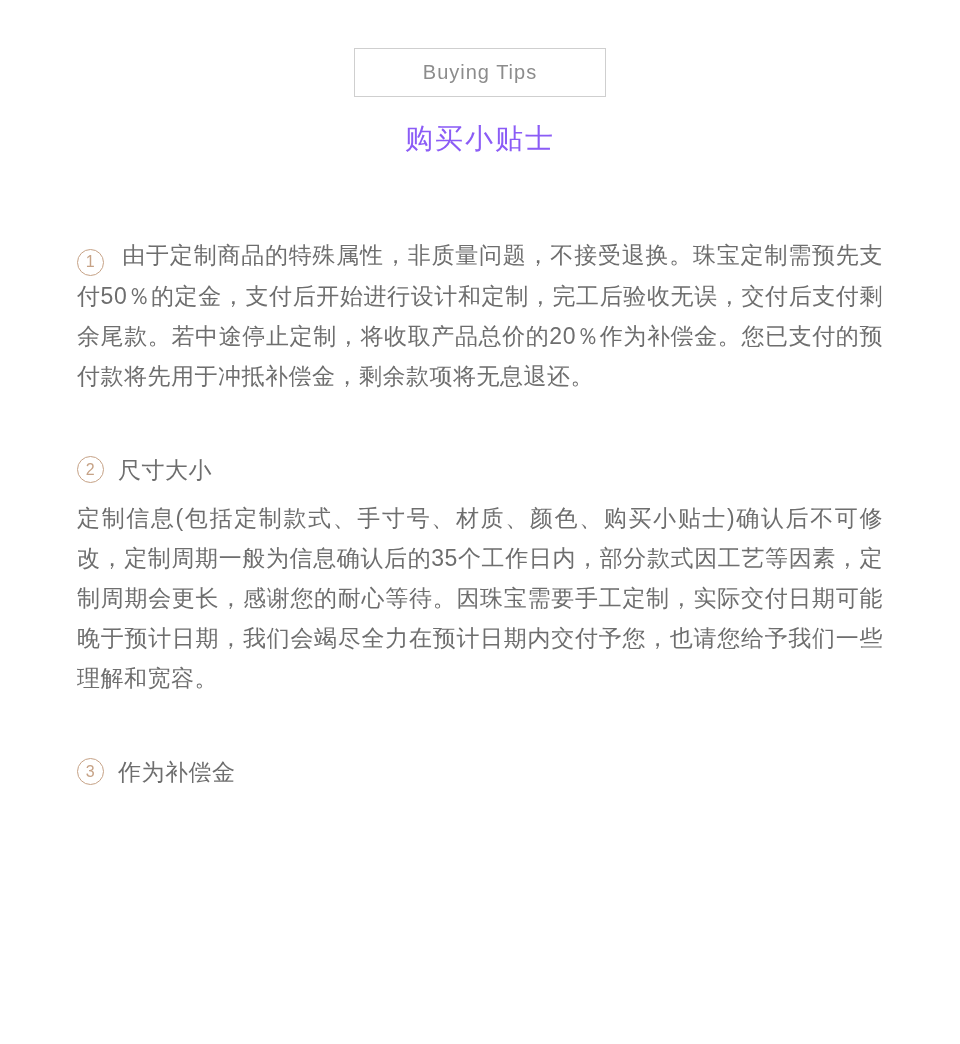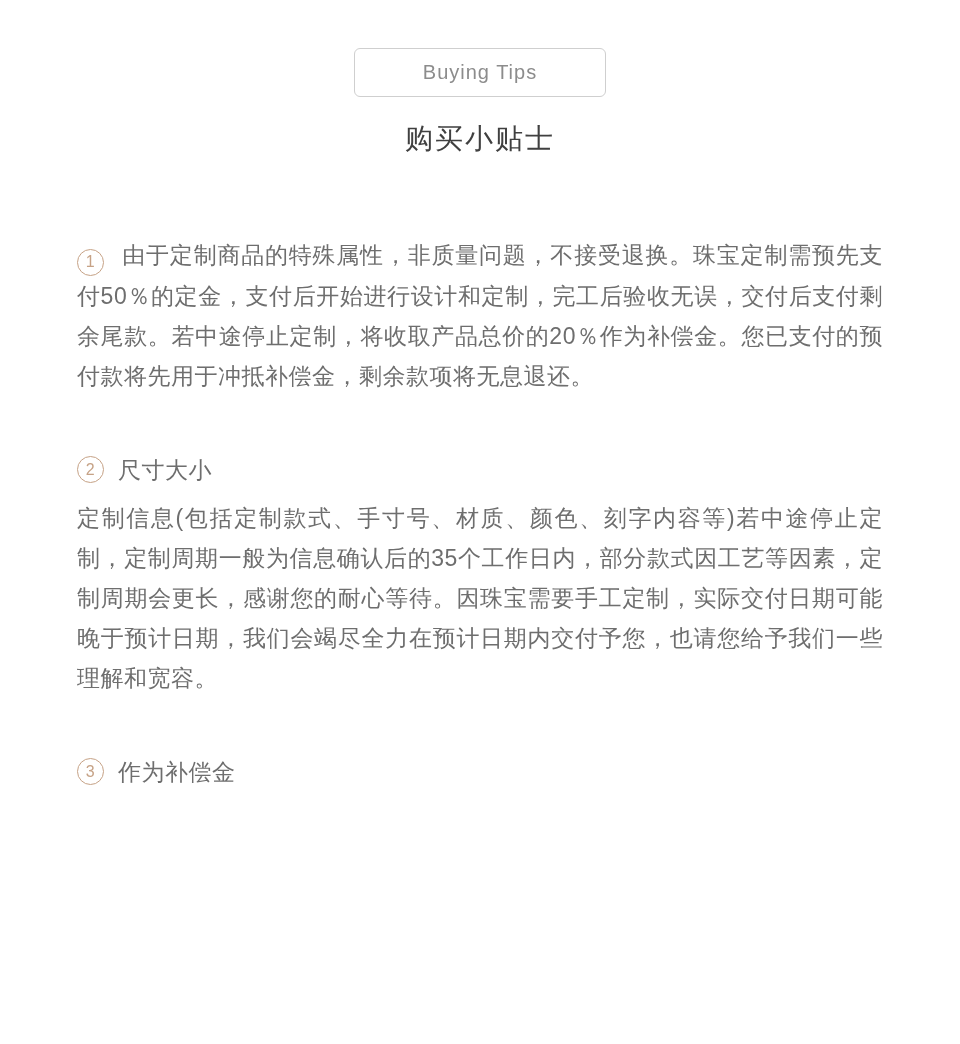--- a/index.html
+++ b/index.html
@@ -1,15 +1,15 @@
 <!DOCTYPE html>
 <html><head>
 <meta charset="utf-8">
 <style>
-  * { margin: 0; padding: 0; box-sizing: border-box; border-radius: 6px; }
+  * { margin: 0; padding: 0; box-sizing: border-box; }
   html, body { background: #ffffff; }
   body {
     width: 960px;
     height: 1044px;
     font-family: "Liberation Sans", "DejaVu Sans", sans-serif;
     overflow: hidden;
   }
   .page {
     width: 960px;
     height: 1044px;
@@ -32,21 +32,21 @@
   .en-title {
     font-size: 20px;
     font-weight: 300;
     color: #8c8c8c;
     letter-spacing: 1px;
   }
   .cn-title {
     margin-top: 23px;
     font-size: 28px;
     font-weight: 400;
-    color: #404040;
+    color: #8b5cf6;
     letter-spacing: 2px;
   }
   .content {
     width: 806px;
     margin: 77px auto 0 auto;
   }
   .tip-body, .tip-intro {
     font-size: 23px;
     line-height: 40px;
     color: #6e6e6e;
@@ -100,21 +100,21 @@
 
     <p class="tip-intro">
       <span class="badge">1</span><span>由于定制商品的特殊属性，非质量问题，不接受退换。珠宝定制需预先支付50％的定金，支付后开始进行设计和定制，完工后验收无误，交付后支付剩余尾款。若中途停止定制，将收取产品总价的20％作为补偿金。您已支付的预付款将先用于冲抵补偿金，剩余款项将无息退还。</span>
     </p>
 
     <div class="tip-section">
       <div class="tip-heading">
         <span class="badge">2</span>
         <span>尺寸大小</span>
       </div>
-      <p class="tip-body">定制信息(包括定制款式、手寸号、材质、颜色、刻字内容等)若中途停止定制，定制周期一般为信息确认后的35个工作日内，部分款式因工艺等因素，定制周期会更长，感谢您的耐心等待。因珠宝需要手工定制，实际交付日期可能晚于预计日期，我们会竭尽全力在预计日期内交付予您，也请您给予我们一些理解和宽容。</p>
+      <p class="tip-body">定制信息(包括定制款式、手寸号、材质、颜色、购买小贴士)确认后不可修改，定制周期一般为信息确认后的35个工作日内，部分款式因工艺等因素，定制周期会更长，感谢您的耐心等待。因珠宝需要手工定制，实际交付日期可能晚于预计日期，我们会竭尽全力在预计日期内交付予您，也请您给予我们一些理解和宽容。</p>
     </div>
 
     <div class="tip-section">
       <div class="tip-heading">
         <span class="badge">3</span>
         <span>作为补偿金</span>
       </div>
     </div>
 
   </div>

